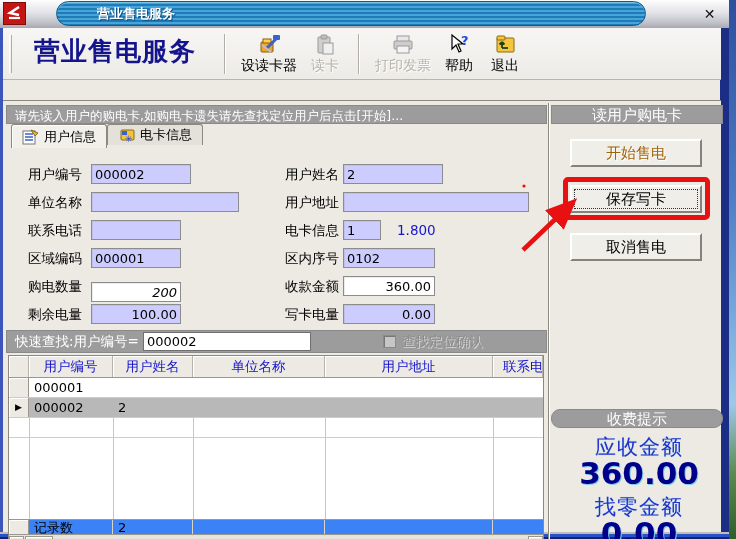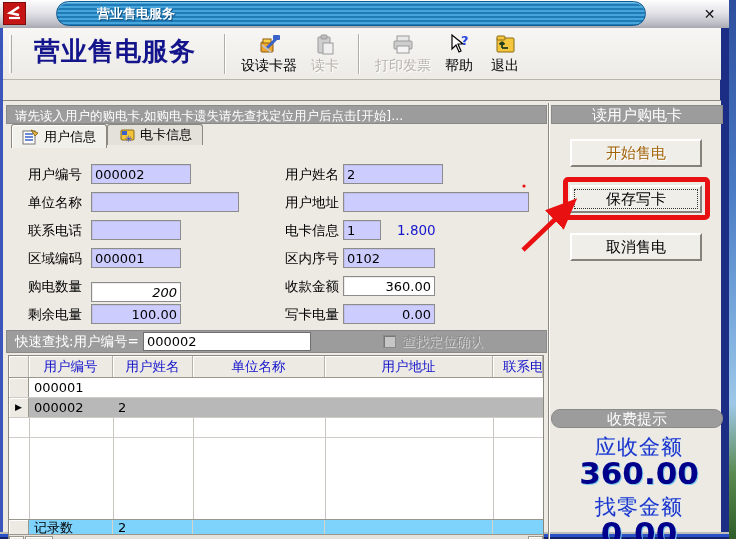--- a/index.html
+++ b/index.html
@@ -87,21 +87,21 @@
   .g-header { position:absolute; left:0; top:0; width:100%; height:22px; display:flex;
     background:#edeae4; border-bottom:1px solid #9a978f; }
   .g-hcell { border-right:1px solid #b5b2aa; box-shadow:inset 1px 1px 0 #fff; color:#1414cc;
     font-size:13.5px; display:flex; align-items:center; justify-content:center; overflow:hidden; white-space:nowrap; }
   .g-row { position:absolute; left:0; width:100%; height:20px; display:flex; border-bottom:1px solid #cfccc5; }
   .g-row.selected { background:#b8b8b8; }
   .g-cell { font-size:13px; line-height:19px; padding-left:5px; overflow:hidden; white-space:nowrap; }
   .g-sel { background:#edeae4; border-right:1px solid #9a978f; box-shadow:inset 1px 1px 0 #fff;
     display:flex; align-items:center; justify-content:center; font-size:9px; color:#000; padding:0; }
   .g-footer { position:absolute; left:0; top:163px; width:100%; height:16px; display:flex;
-    background:#7dd3fc; border-top:1px solid #9a978f; border-bottom:1px solid #9a978f; }
+    background:#3b82f6; border-top:1px solid #9a978f; border-bottom:1px solid #9a978f; }
   .g-footer .g-cell { line-height:15px; font-size:13px; }
   .hscroll { position:absolute; left:0; top:179px; width:100%; height:14px; background:#e6e3dd;
     display:flex; align-items:center; }
   .sc-btn { width:15px; height:13px; background:#edeae4; border:1px solid #9a978f;
     box-shadow:inset 1px 1px 0 #fff; font-size:8px; line-height:11px; text-align:center; color:#333; }
   .sc-thumb { width:28px; height:13px; background:#edeae4; border:1px solid #9a978f;
     box-shadow:inset 1px 1px 0 #fff; margin-left:1px; }
   .sc-spacer { flex:1; }
 
   

